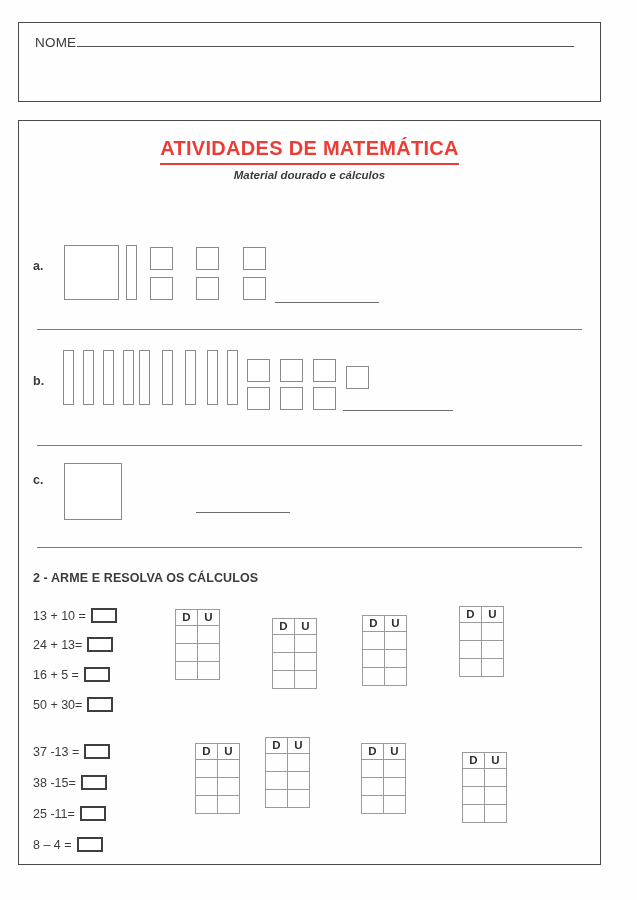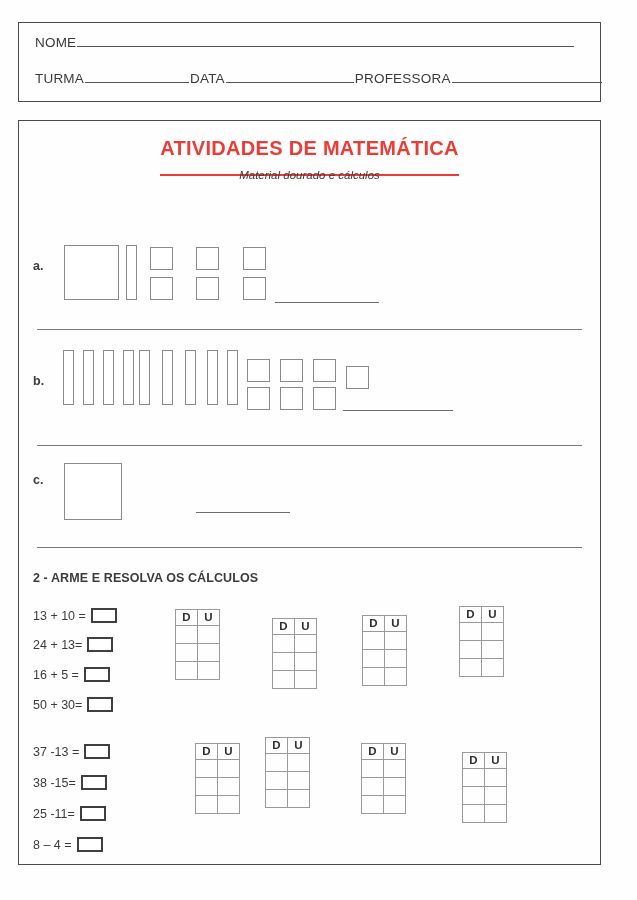--- a/index.html
+++ b/index.html
@@ -78,31 +78,32 @@
     left: 0;
     width: 100%;
     text-align: center;
     font-size: 20px;
     font-weight: bold;
     color: #ec3c36;
     letter-spacing: 0.3px;
   }
   .title span {
     border-bottom: 2px solid #ec3c36;
-    padding-bottom: 15px;
+    padding-bottom: 4px;
   }
   .subtitle {
     position: absolute;
     top: 48px;
     left: 0;
     width: 100%;
     text-align: center;
     font-size: 11.5px;
     font-style: italic;
     color: #3b3b3b;
+    font-weight: bold;
   }
 
   
   .q1-text {
     position: absolute;
     left: 14px;
     top: 83px;
     width: 552px;
     font-size: 12.2px;
     font-weight: bold;
@@ -213,28 +214,20 @@
 
 <div class="page">
 
   <div class="header-box">
 
     <div class="field-row nome">
       <span class="field-label">NOME</span>
       <span class="rule nome-rule"></span>
     </div>
 
-    <div class="field-row turma">
-      <span class="field-label">TURMA</span>
-      <span class="rule turma-rule"></span>
-      <span class="field-label">DATA</span>
-      <span class="rule data-rule"></span>
-      <span class="field-label">PROFESSORA</span>
-      <span class="rule prof-rule"></span>
-    </div>
   </div>
 
   <div class="body-box">
 
     <div class="title">
       <span>ATIVIDADES DE MATEMÁTICA</span>
     </div>
     <div class="subtitle">Material dourado e cálculos</div>
 
 

